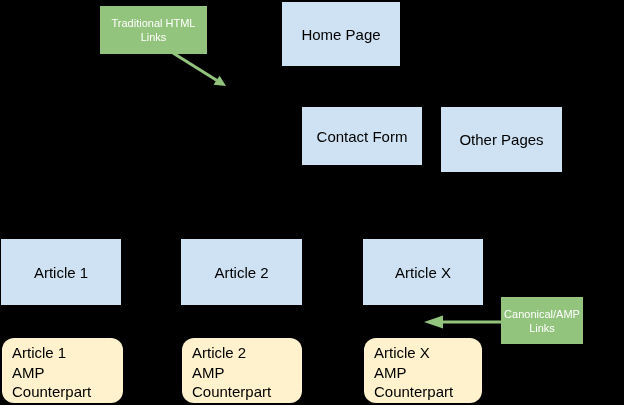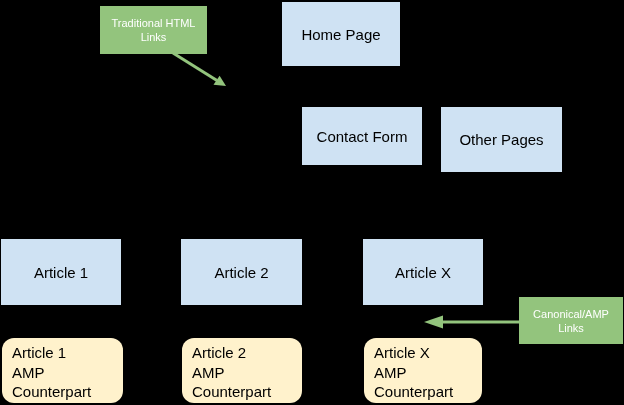--- a/index.html
+++ b/index.html
@@ -33,21 +33,21 @@
   .n-category {left:122px;top:107px;width:121px;height:65px;}
   .n-contact  {left:282px;top:107px;width:120px;height:58px;margin-left:20px;}
   .n-other    {left:441px;top:107px;width:121px;height:65px;}
   .n-article1 {left:1px;  top:239px;width:120px;height:66px;}
   .n-article2 {left:181px;top:239px;width:121px;height:66px;}
   .n-articlex {left:363px;top:239px;width:120px;height:66px;}
   .n-amp1     {left:2px;  top:338px;width:121px;height:65px;}
   .n-amp2     {left:182px;top:338px;width:120px;height:65px;}
   .n-ampx     {left:364px;top:338px;width:118px;height:65px;}
   .n-green1   {left:100px;top:6px;  width:107px;height:48px;}
-  .n-green2   {left:519px;top:297px;width:104px;height:47px;}
+  .n-green2   {left:501px;top:297px;width:82px;height:47px;}
 
   svg.arrows{position:absolute;left:0;top:0;pointer-events:none;}
 </style>
 </head>
 <body>
 
 <div class="canvas">
 
   <div class="node page n-home">
     <span class="lbl">Home Page</span>

